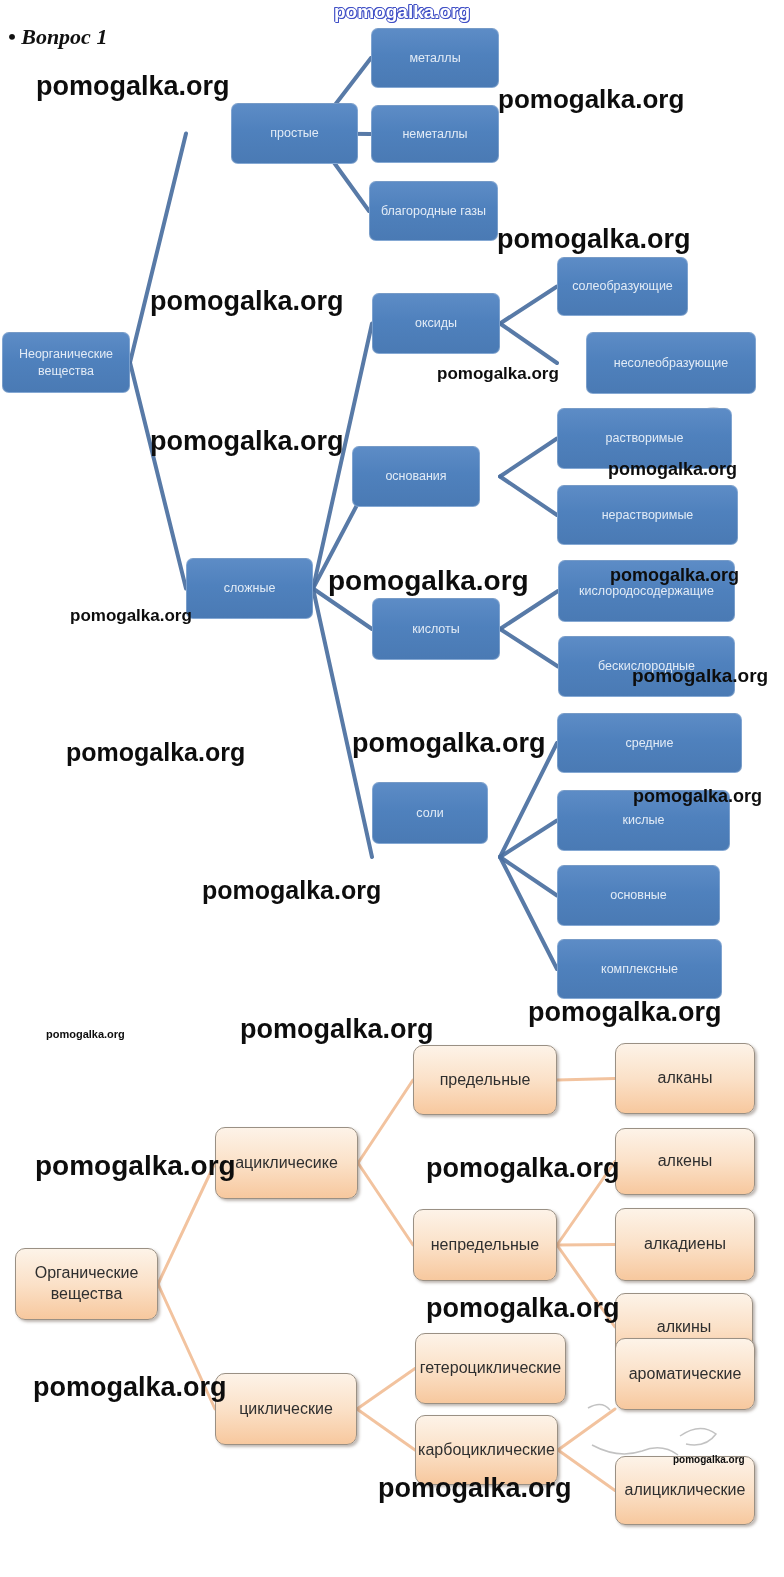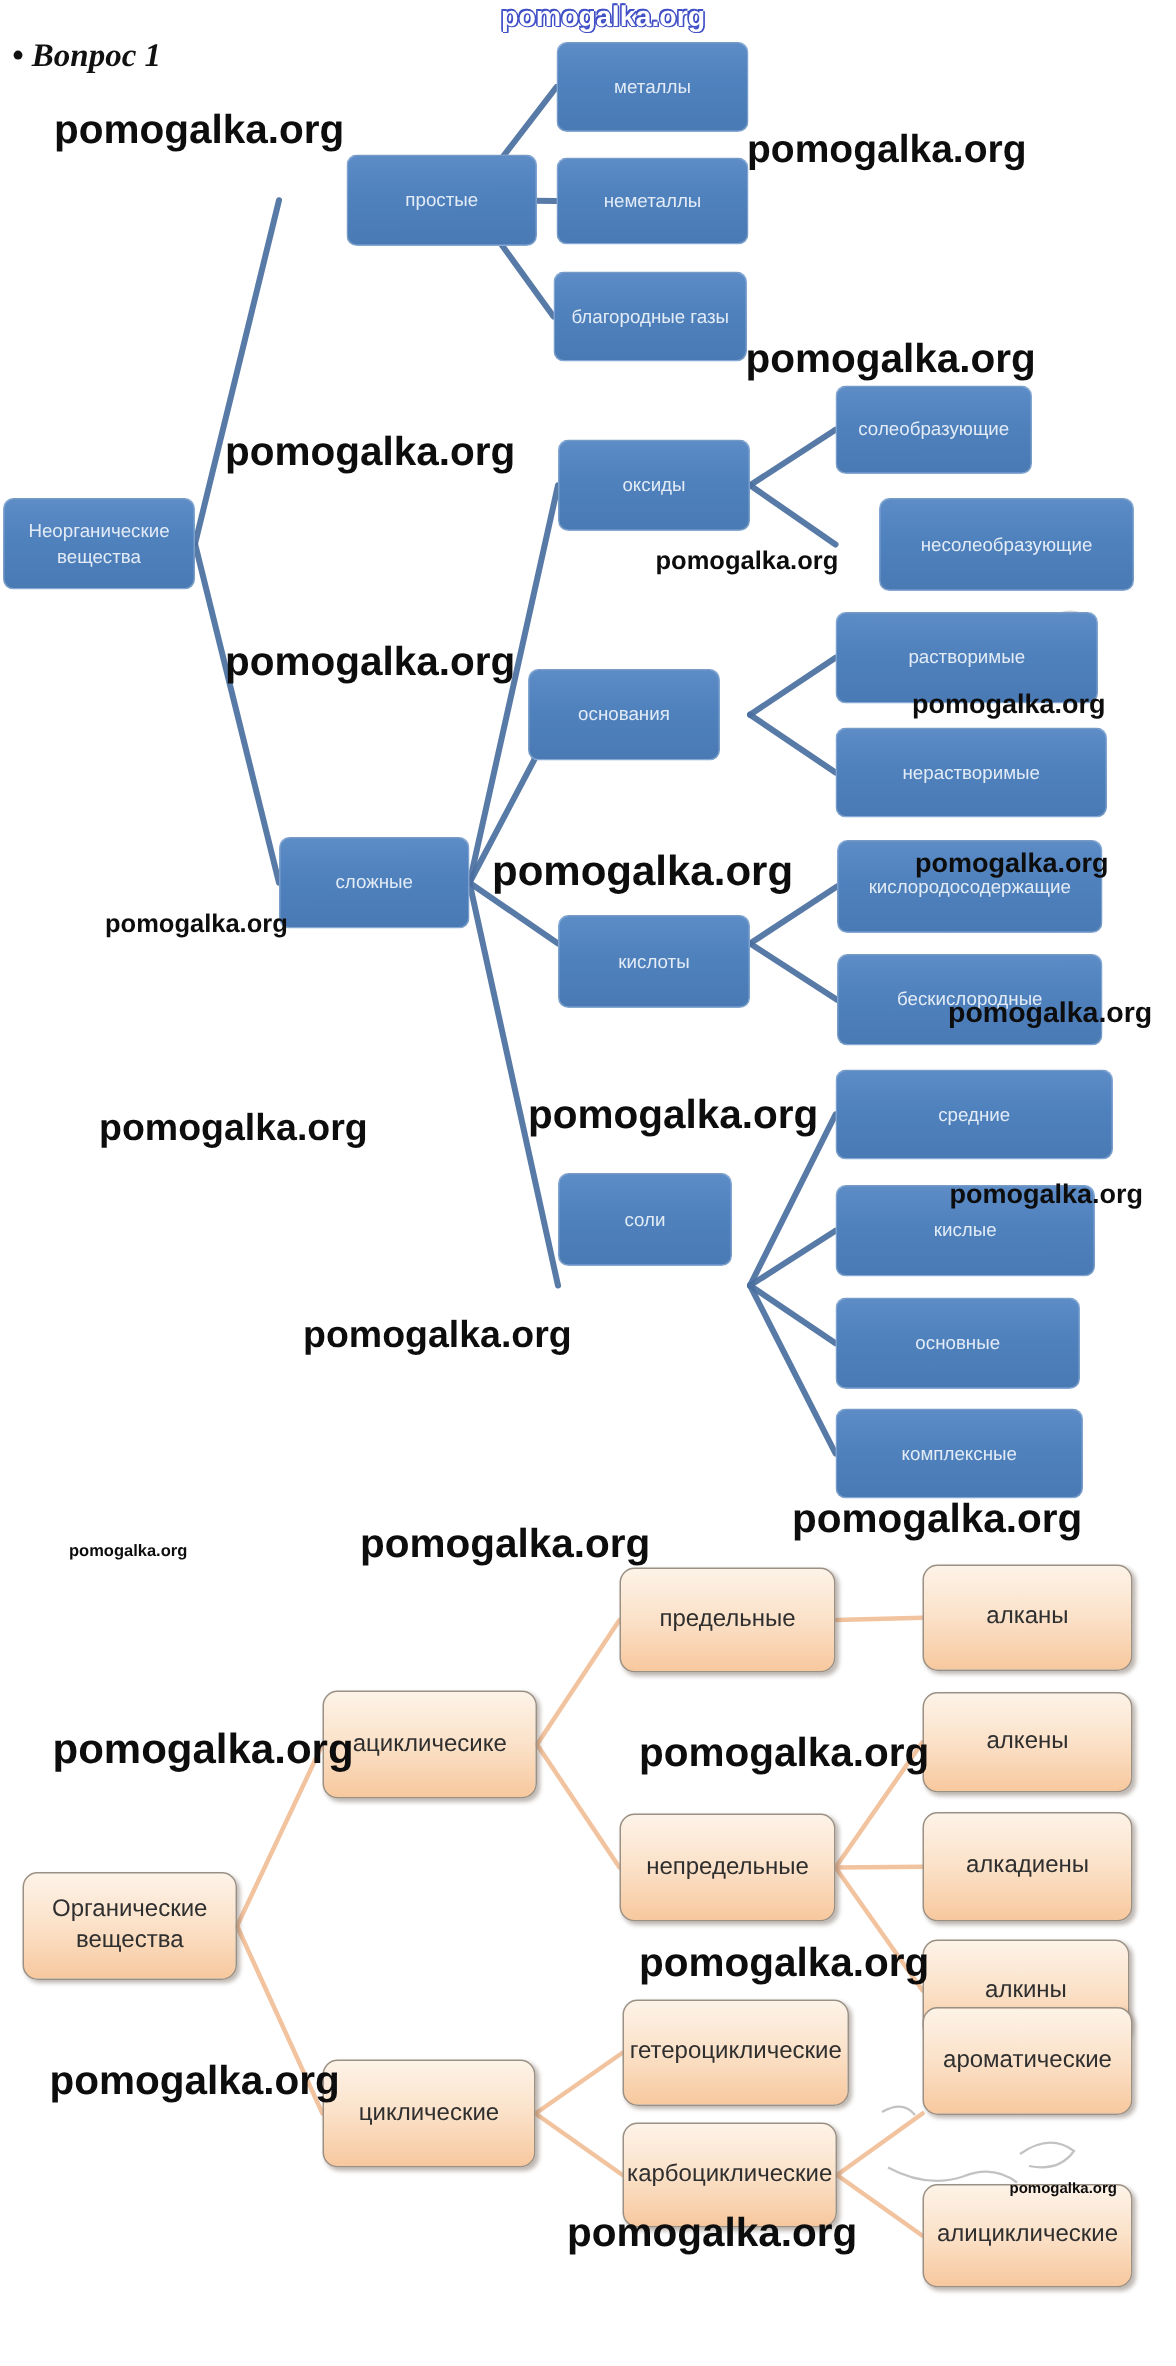--- a/index.html
+++ b/index.html
@@ -95,21 +95,21 @@
     </div>
     <div class="node blue" style="left: 352px; top: 446px; width: 128px; height: 61px;">
       <span class="node-label">основания</span>
     </div>
     <div class="node blue" style="left: 557px; top: 408px; width: 175px; height: 61px;">
       <span class="node-label">растворимые</span>
     </div>
     <div class="node blue" style="left: 557px; top: 485px; width: 181px; height: 60px;">
       <span class="node-label">нерастворимые</span>
     </div>
-    <div class="node blue" style="left: 372px; top: 598px; width: 128px; height: 62px; margin-top: 12px;">
+    <div class="node blue" style="left: 372px; top: 598px; width: 128px; height: 62px;">
       <span class="node-label">кислоты</span>
     </div>
     <div class="node blue" style="left: 558px; top: 560px; width: 177px; height: 62px;">
       <span class="node-label">кислородосодержащие</span>
     </div>
     <div class="node blue" style="left: 558px; top: 636px; width: 177px; height: 61px;">
       <span class="node-label">бескислородные</span>
     </div>
     <div class="node blue" style="left: 372px; top: 782px; width: 116px; height: 62px;">
       <span class="node-label">соли</span>

